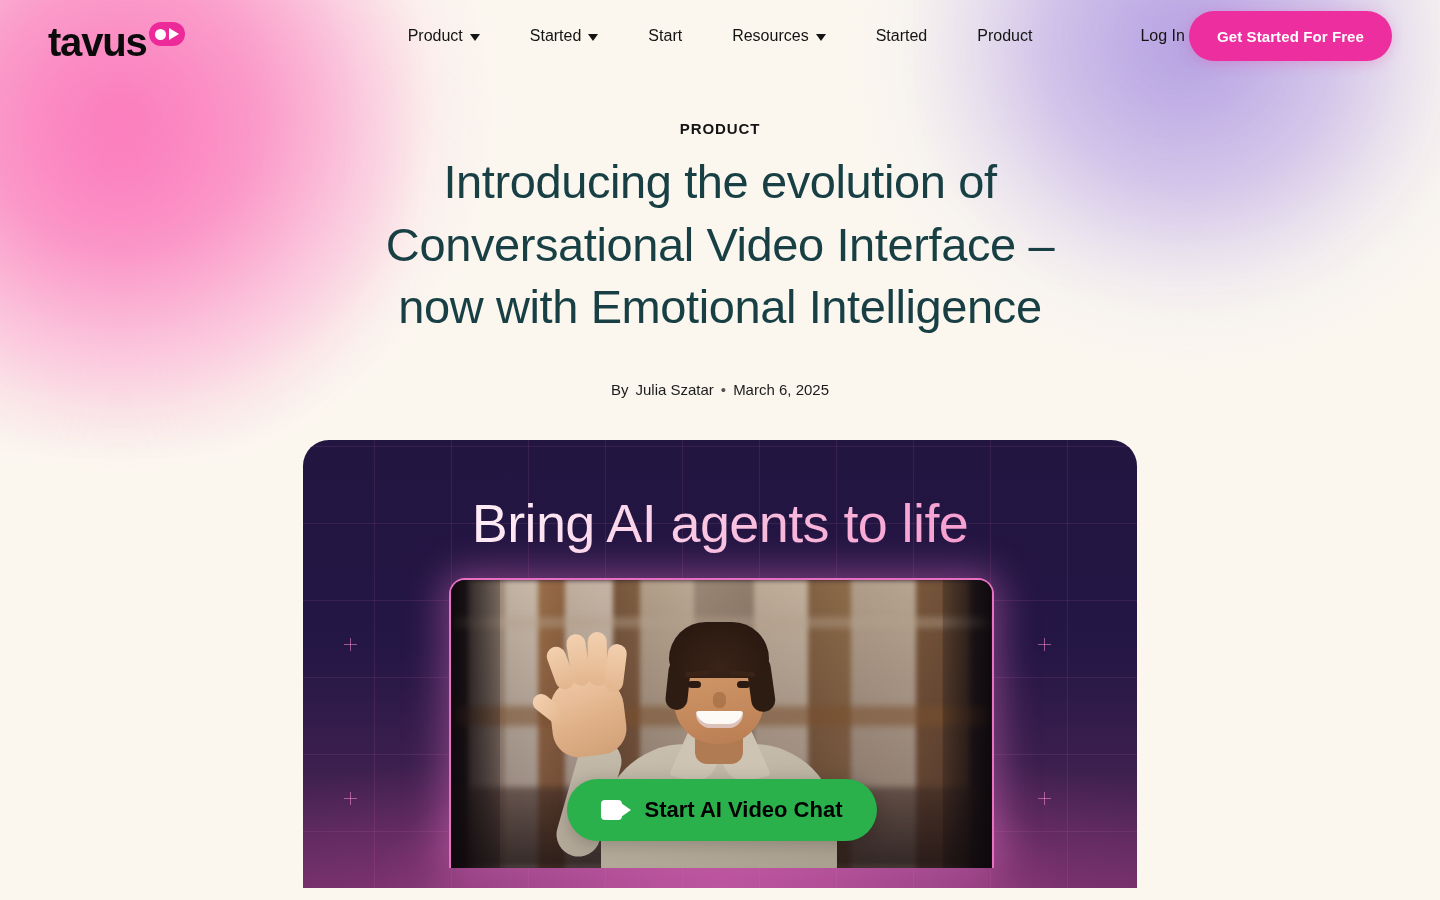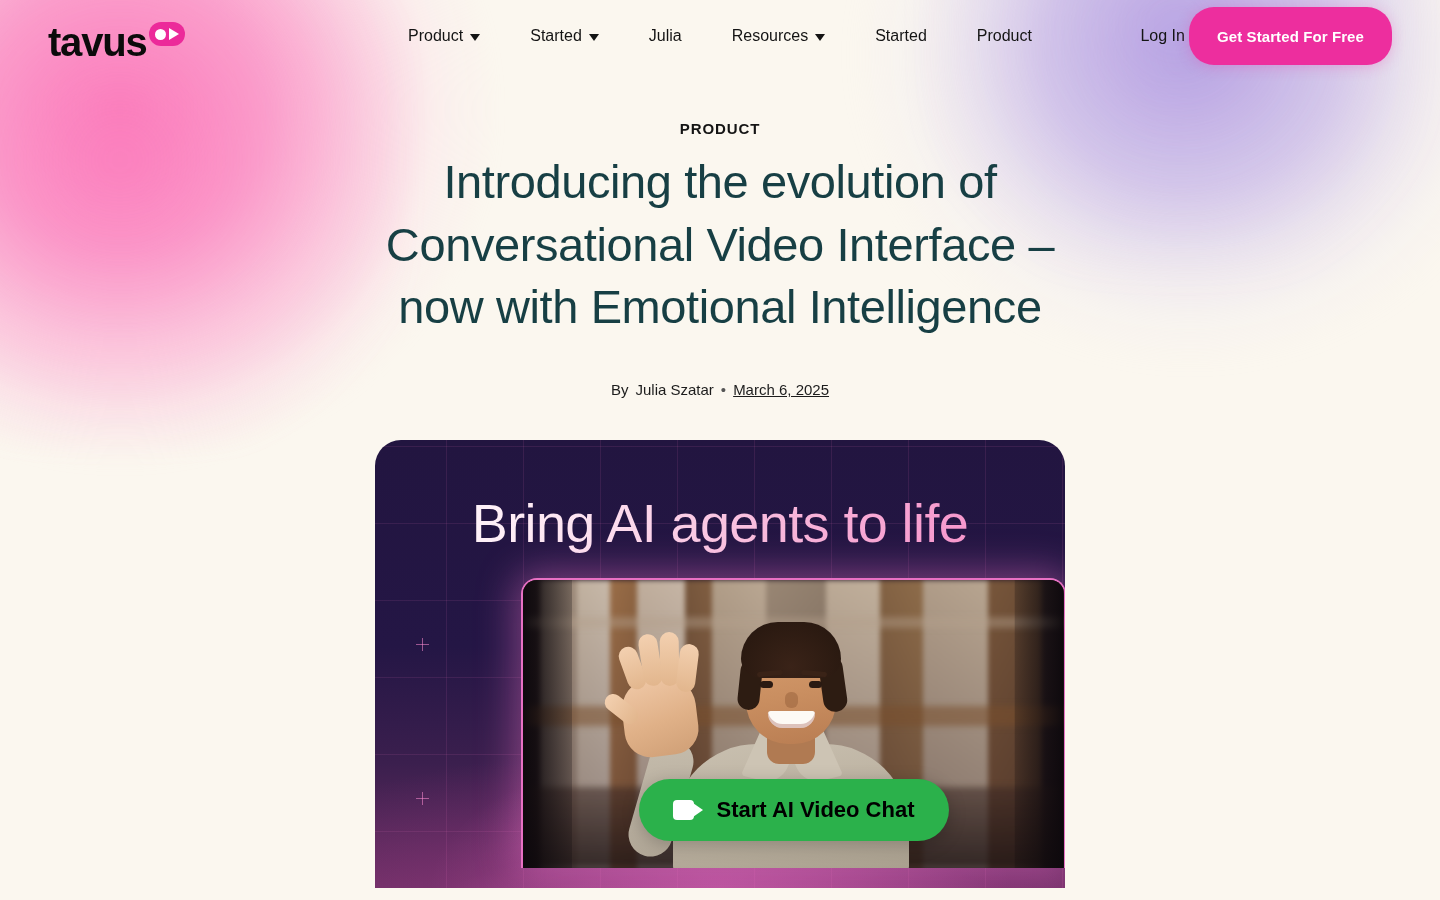--- a/index.html
+++ b/index.html
@@ -99,21 +99,21 @@
     margin-left:auto; display:flex; align-items:center; 
     position:relative; z-index:6;
   }
   .login-link {
     font-size:16px; color:#141414; text-decoration:none; padding:6px 4px;
     white-space:nowrap;
   }
   .cta-btn {
     background:#ED2E9E; color:#ffffff; border:none;
     font-family:inherit; font-size:15px; font-weight:600;
-    padding:0 28px; height:58px; border-radius:25px; cursor:pointer;
+    padding:0 28px; height:50px; border-radius:25px; cursor:pointer;
     white-space:nowrap; letter-spacing:0.1px;
     box-shadow:0 2px 14px rgba(237,46,158,0.25);
   }
 
   
   .article-head {
     position:relative; z-index:4; text-align:center;
     padding-top:48px;
   }
   .eyebrow {
@@ -124,26 +124,26 @@
     margin:14px auto 0; max-width:760px;
     font-size:47px; line-height:1.33; font-weight:400;
     color:#173F44; letter-spacing:-0.4px;
   }
   .byline {
     margin-top:42px; font-size:15px; color:#1c1c1c;
     display:flex; align-items:center; justify-content:center; gap:7px;
   }
   .byline .author { font-weight:400; }
   .byline .sep { color:#555; }
-  .byline .date { color:#1c1c1c;text-decoration:underline; }
+  .byline .date { color:#1c1c1c; }
 
   
   .hero-card {
     position:relative; z-index:4;
-    margin:42px auto 0; width:690px; height:448px;
+    margin:42px auto 0; width:834px; height:448px;
     border-radius:26px 26px 0 0; overflow:hidden;
     background:
       radial-gradient(ellipse 120% 70% at 50% 118%, rgba(214,92,178,0.80) 0%, rgba(150,55,130,0.35) 42%, rgba(35,21,64,0) 72%),
       radial-gradient(ellipse 60% 45% at 50% 100%, rgba(236,120,196,0.55) 0%, rgba(35,21,64,0) 70%),
       linear-gradient(180deg, #221540 0%, #241645 46%, #3b1f4e 72%, #6b2f63 100%);
   }
   .grid-overlay {
     position:absolute; inset:0;
     background-image:
       linear-gradient(to right, rgba(255,120,200,0.10) 1px, transparent 1px),
@@ -343,21 +343,21 @@
     <div class="nav-center">
       <div class="nav-item">
         <span>Product</span>
         <span class="caret"></span>
       </div>
       <div class="nav-item">
         <span>Started</span>
         <span class="caret"></span>
       </div>
       <div class="nav-item">
-        <span>Julia</span>
+        <span>Start</span>
       </div>
       <div class="nav-item">
         <span>Resources</span>
         <span class="caret"></span>
       </div>
       <div class="nav-item">
         <span>Started</span>
       </div>
       <div class="nav-item">
         <span>Product</span>

